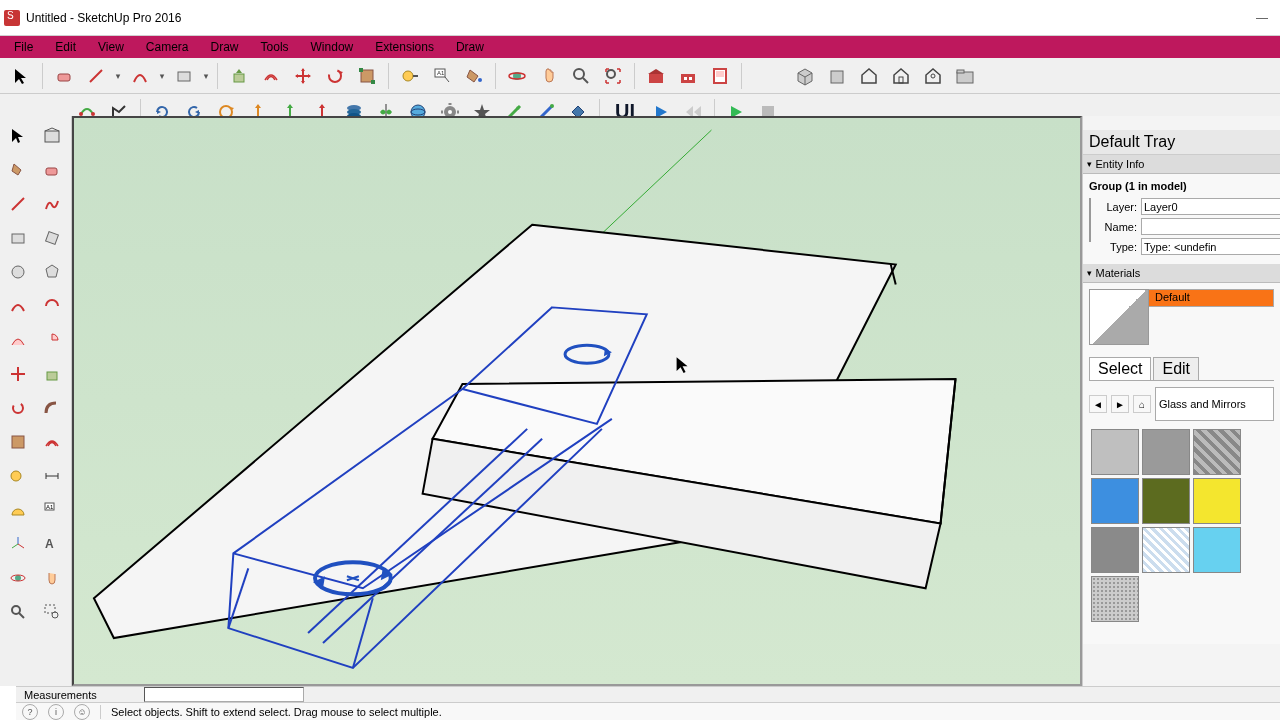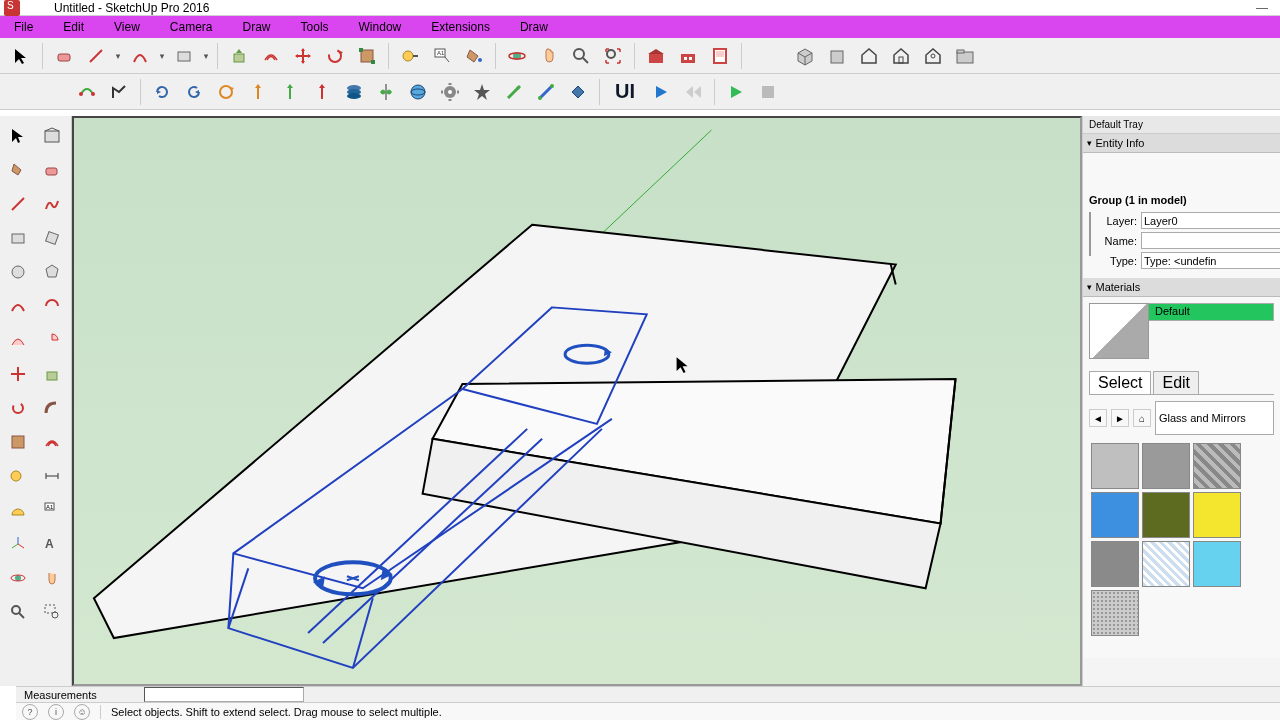--- a/index.html
+++ b/index.html
@@ -1,54 +1,54 @@
 <!DOCTYPE html>
 <html><head>
 <meta charset="utf-8">
 <style>
 * { margin: 0; padding: 0; box-sizing: border-box; font-family: "Segoe UI", Tahoma, sans-serif; }
 body { width: 1280px; height: 720px; background: #fff; overflow: hidden; position: relative; }
 
-.titlebar { height: 16px; background: #fff; display: flex; align-items: center; padding: 0 4px; font-size: 12px; border-bottom: 1px solid #d0d0d0; gap: 28px; }
+.titlebar { height: 36px; background: #fff; display: flex; align-items: center; padding: 0 4px; font-size: 12px; border-bottom: 1px solid #d0d0d0; }
 .titlebar .icon { width: 16px; height: 16px; background: #c73535; margin-right: 6px; border-radius: 2px; position: relative; }
 .titlebar .icon::after { content: "S"; color: #fff; font-size: 10px; position: absolute; top: 0; left: 3px; }
 .titlebar .controls { margin-left: auto; display: flex; gap: 12px; padding-right: 8px; color: #555; }
 
-.menubar { height: 22px; background: #d946ef; display: flex; align-items: center; padding: 0 6px; font-size: 12px; gap: 14px; }
+.menubar { height: 22px; background: #be185d; display: flex; align-items: center; padding: 0 6px; font-size: 12px; gap: 6px; }
 .menubar span { padding: 2px 8px; cursor: default; }
 
 .toolbar-row { background: #f0f0f0; border-bottom: 1px solid #ccc; display: flex; align-items: center; padding: 2px 6px; gap: 2px; }
 .toolbar-row.row1 { height: 36px; }
 .toolbar-row.row2 { height: 36px; }
 .tbtn { width: 30px; height: 30px; display: flex; align-items: center; justify-content: center; border: 1px solid transparent; border-radius: 2px; font-size: 16px; position: relative; }
 .tbtn.wide { width: 38px; }
 .tsep { width: 1px; height: 26px; background: #ccc; margin: 0 4px; }
 .dd { width: 10px; text-align: center; color: #555; font-size: 9px; }
 
 .main-area { position: absolute; top: 116px; left: 0; right: 0; bottom: 34px; display: flex; }
 .left-tools { width: 72px; background: #f0f0f0; border-right: 1px solid #ccc; display: flex; flex-wrap: wrap; padding: 4px 2px; align-content: flex-start; gap: 2px; }
 .ltbtn { width: 32px; height: 32px; display: flex; align-items: center; justify-content: center; border: 1px solid transparent; font-size: 15px; }
 
 .viewport { flex: 1; background: linear-gradient(180deg, #c8e0c8 0%, #d4e8d0 100%); border: 2px inset #999; position: relative; overflow: hidden; }
 .viewport svg { width: 100%; height: 100%; }
 
 .tray { width: 198px; background: #f4f4f4; border-left: 1px solid #ccc; display: flex; flex-direction: column; font-size: 11px; }
-.tray-title { background: #e8e8e8; padding: 3px 6px; font-size: 10px; border-bottom: 1px solid #ccc; }
+.tray-title { background: #e8e8e8; padding: 3px 6px; font-size: 16px; border-bottom: 1px solid #ccc; margin-top: 14px; }
 .panel-header { background: #dcdcdc; padding: 3px 4px; font-size: 11px; font-weight: normal; display: flex; align-items: center; border-bottom: 1px solid #bbb; }
 .panel-header::before { content: "▾"; margin-right: 4px; font-size: 9px; }
 .panel-body { padding: 6px; background: #f8f8f8; }
 .entity-top { display: flex; gap: 8px; }
 .thumb { width: 44px; height: 44px; border: 1px solid #999; background: linear-gradient(135deg, #fff 50%, #aaa 50%); }
 .fields { flex: 1; font-size: 11px; }
 .field-row { display: flex; align-items: center; margin-bottom: 3px; }
 .field-row label { width: 38px; text-align: right; margin-right: 4px; }
 .field-row input { flex: 1; border: 1px solid #aaa; height: 17px; font-size: 11px; padding: 0 2px; }
-.group-label { font-weight: bold; margin-bottom: 6px; margin-top: 35px; }
+.group-label { font-weight: bold; margin-bottom: 6px; }
 .mat-thumb { width: 60px; height: 56px; border: 1px solid #999; background: linear-gradient(135deg, #fff 50%, #aaa 50%); float: left; margin-right: 6px; }
-.mat-name { border: 1px solid #aaa; background: #22c55e; padding: 1px 4px; height: 18px; }
+.mat-name { border: 1px solid #aaa; background: #f97316; padding: 1px 4px; height: 18px; }
 .mat-tabs { margin-top: 12px; display: flex; border-bottom: 1px solid #aaa; }
 .mat-tab { padding: 2px 8px; border: 1px solid #aaa; border-bottom: none; background: #eee; margin-right: 2px; font-size: 16px; }
 .mat-tab.active { background: #fff; }
 .mat-nav { display: flex; gap: 4px; margin: 6px 0; align-items: center; }
 .mat-nav .navbtn { width: 18px; height: 18px; border: 1px solid #ccc; display: flex; align-items: center; justify-content: center; font-size: 10px; }
 .mat-cat { flex: 1; border: 1px solid #aaa; padding: 10px 3px; background: #fff; }
 .swatches { display: flex; flex-wrap: wrap; gap: 3px; padding: 2px; }
 .swatch { width: 48px; height: 46px; border: 1px solid #888; }
 
 .bottombar { position: absolute; bottom: 0; left: 16px; right: 0; height: 34px; display: flex; flex-direction: column; }

